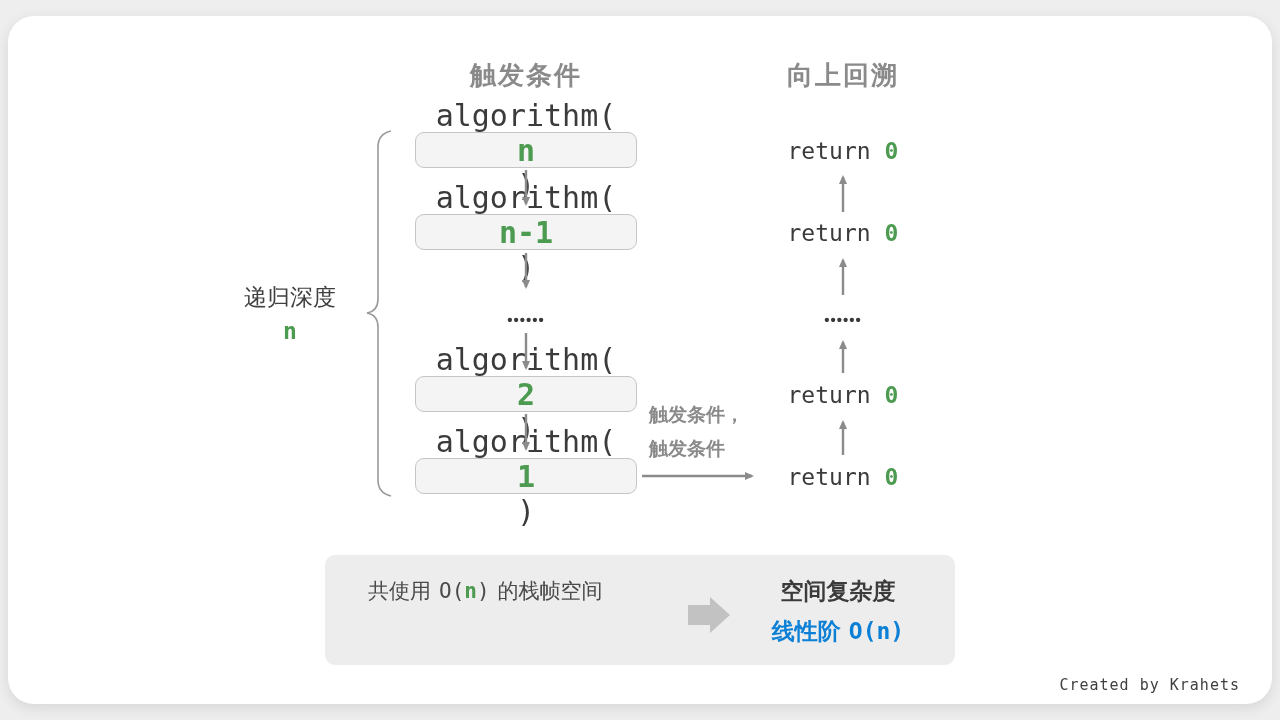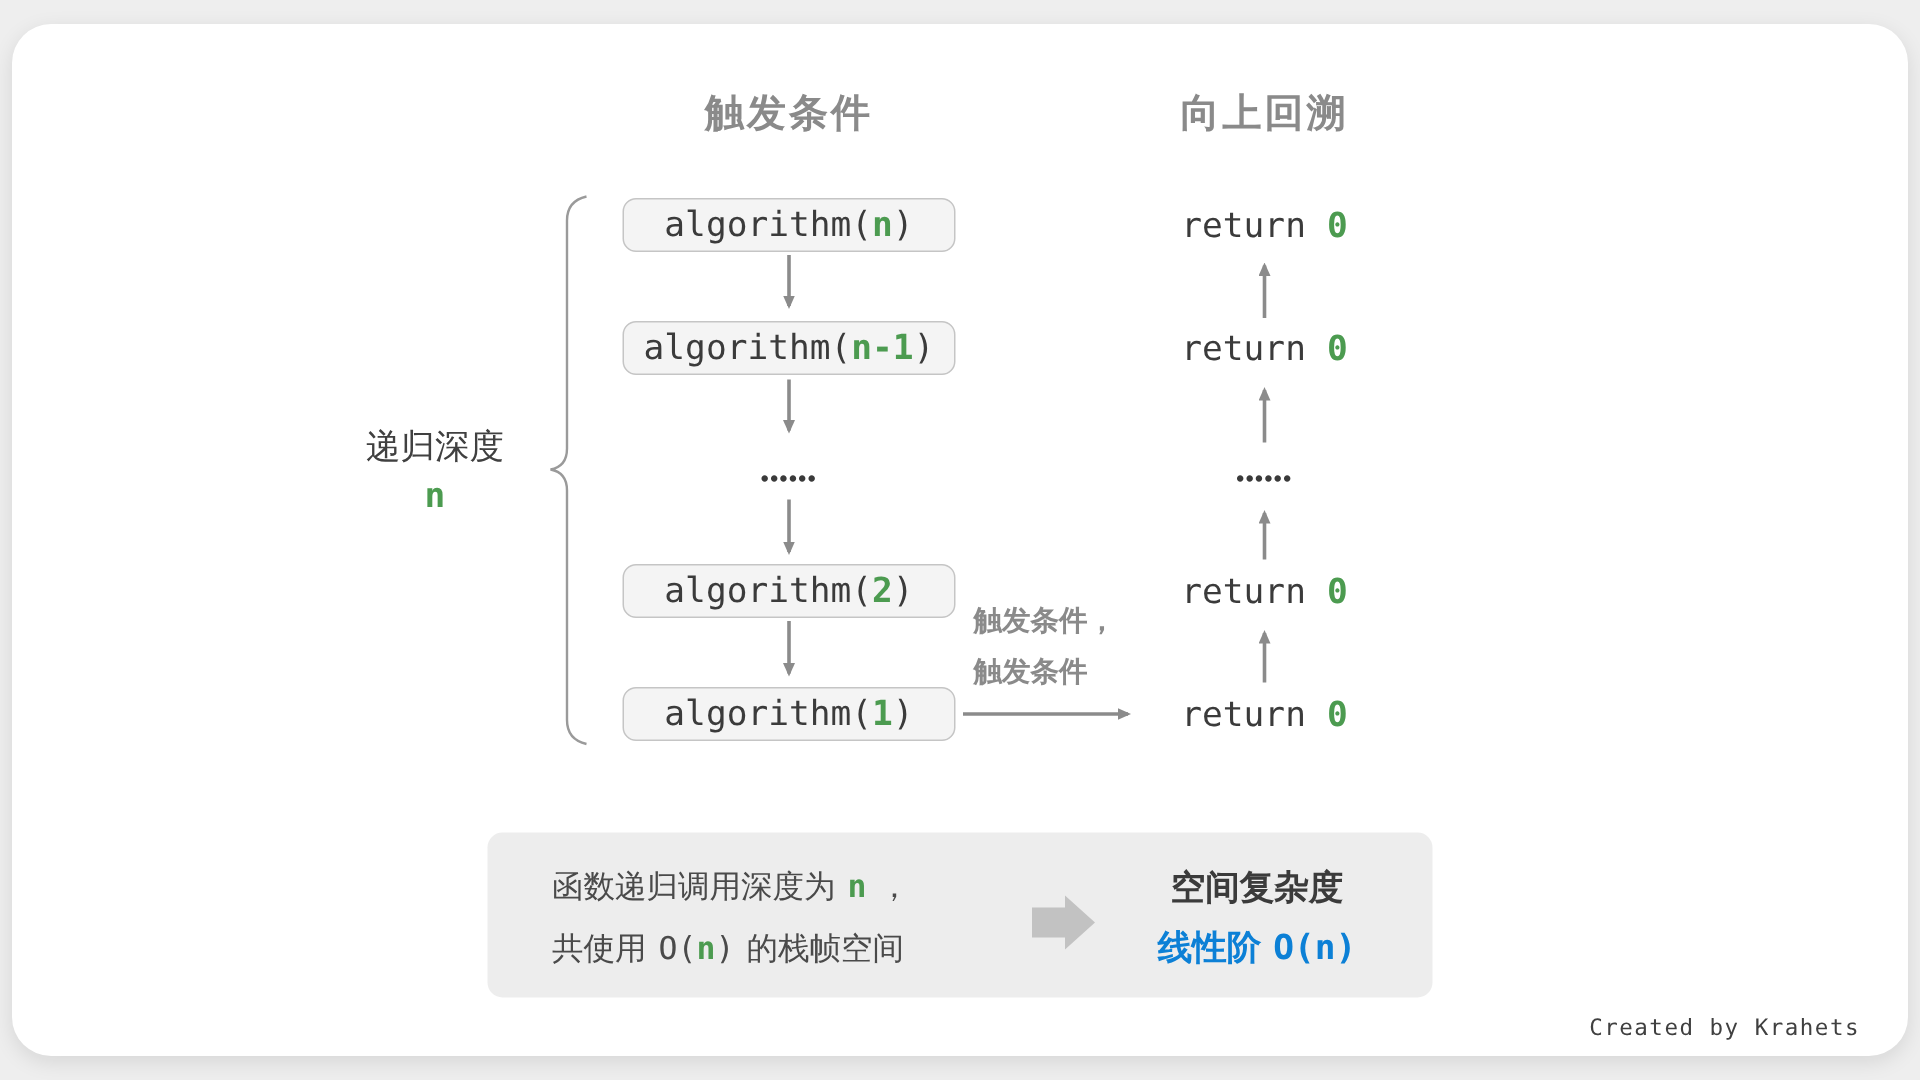--- a/index.html
+++ b/index.html
@@ -33,23 +33,24 @@
     left: 415px;
     width: 222px;
     height: 36px;
     background: #f4f4f4;
     border: 1.5px solid #c5c5c5;
     border-radius: 9px;
     display: flex;
     align-items: center;
     justify-content: center;
     font-family: "DejaVu Sans Mono", monospace;
-    font-size: 23px;
+    font-size: 30px;
     color: #3b3b3b;
     white-space: pre;
+    flex-direction: column;
   }
   .ret-row {
     left: 775px;
     width: 136px;
     height: 26px;
     display: flex;
     align-items: center;
     justify-content: center;
     font-family: "DejaVu Sans Mono", monospace;
     font-size: 23px;
@@ -210,23 +211,20 @@
   <line x1="843" y1="212" x2="843" y2="177" stroke="#8b8b8b" stroke-width="2.4" marker-end="url(#ah)"></line>
   <line x1="843" y1="295" x2="843" y2="260" stroke="#8b8b8b" stroke-width="2.4" marker-end="url(#ah)"></line>
   <line x1="843" y1="373" x2="843" y2="342" stroke="#8b8b8b" stroke-width="2.4" marker-end="url(#ah)"></line>
   <line x1="843" y1="455" x2="843" y2="422" stroke="#8b8b8b" stroke-width="2.4" marker-end="url(#ah)"></line>
   <line x1="642" y1="476" x2="752" y2="476" stroke="#8b8b8b" stroke-width="2.4" marker-end="url(#ah)"></line>
 </svg>
 
 <div class="abs summary-box"></div>
 <div class="abs summary-left">
   <div>
-    <span>函数递归调用深度为</span><span class="green mono pad" style="font-weight:700;color:#4C9B50;">n</span><span>，</span>
-  </div>
-  <div>
     <span>共使用</span><span class="mono pad"><span>O(</span><span class="green" style="font-weight:700;">n</span><span>)</span></span><span>的栈帧空间</span>
   </div>
 </div>
 <div class="abs big-arrow-tail"></div>
 <div class="abs big-arrow-head"></div>
 <div class="abs summary-title">空间复杂度</div>
 <div class="abs summary-result">
   <span>线性阶</span><span class="mono"><span>O(</span><span>n</span><span>)</span></span>
 </div>
 

